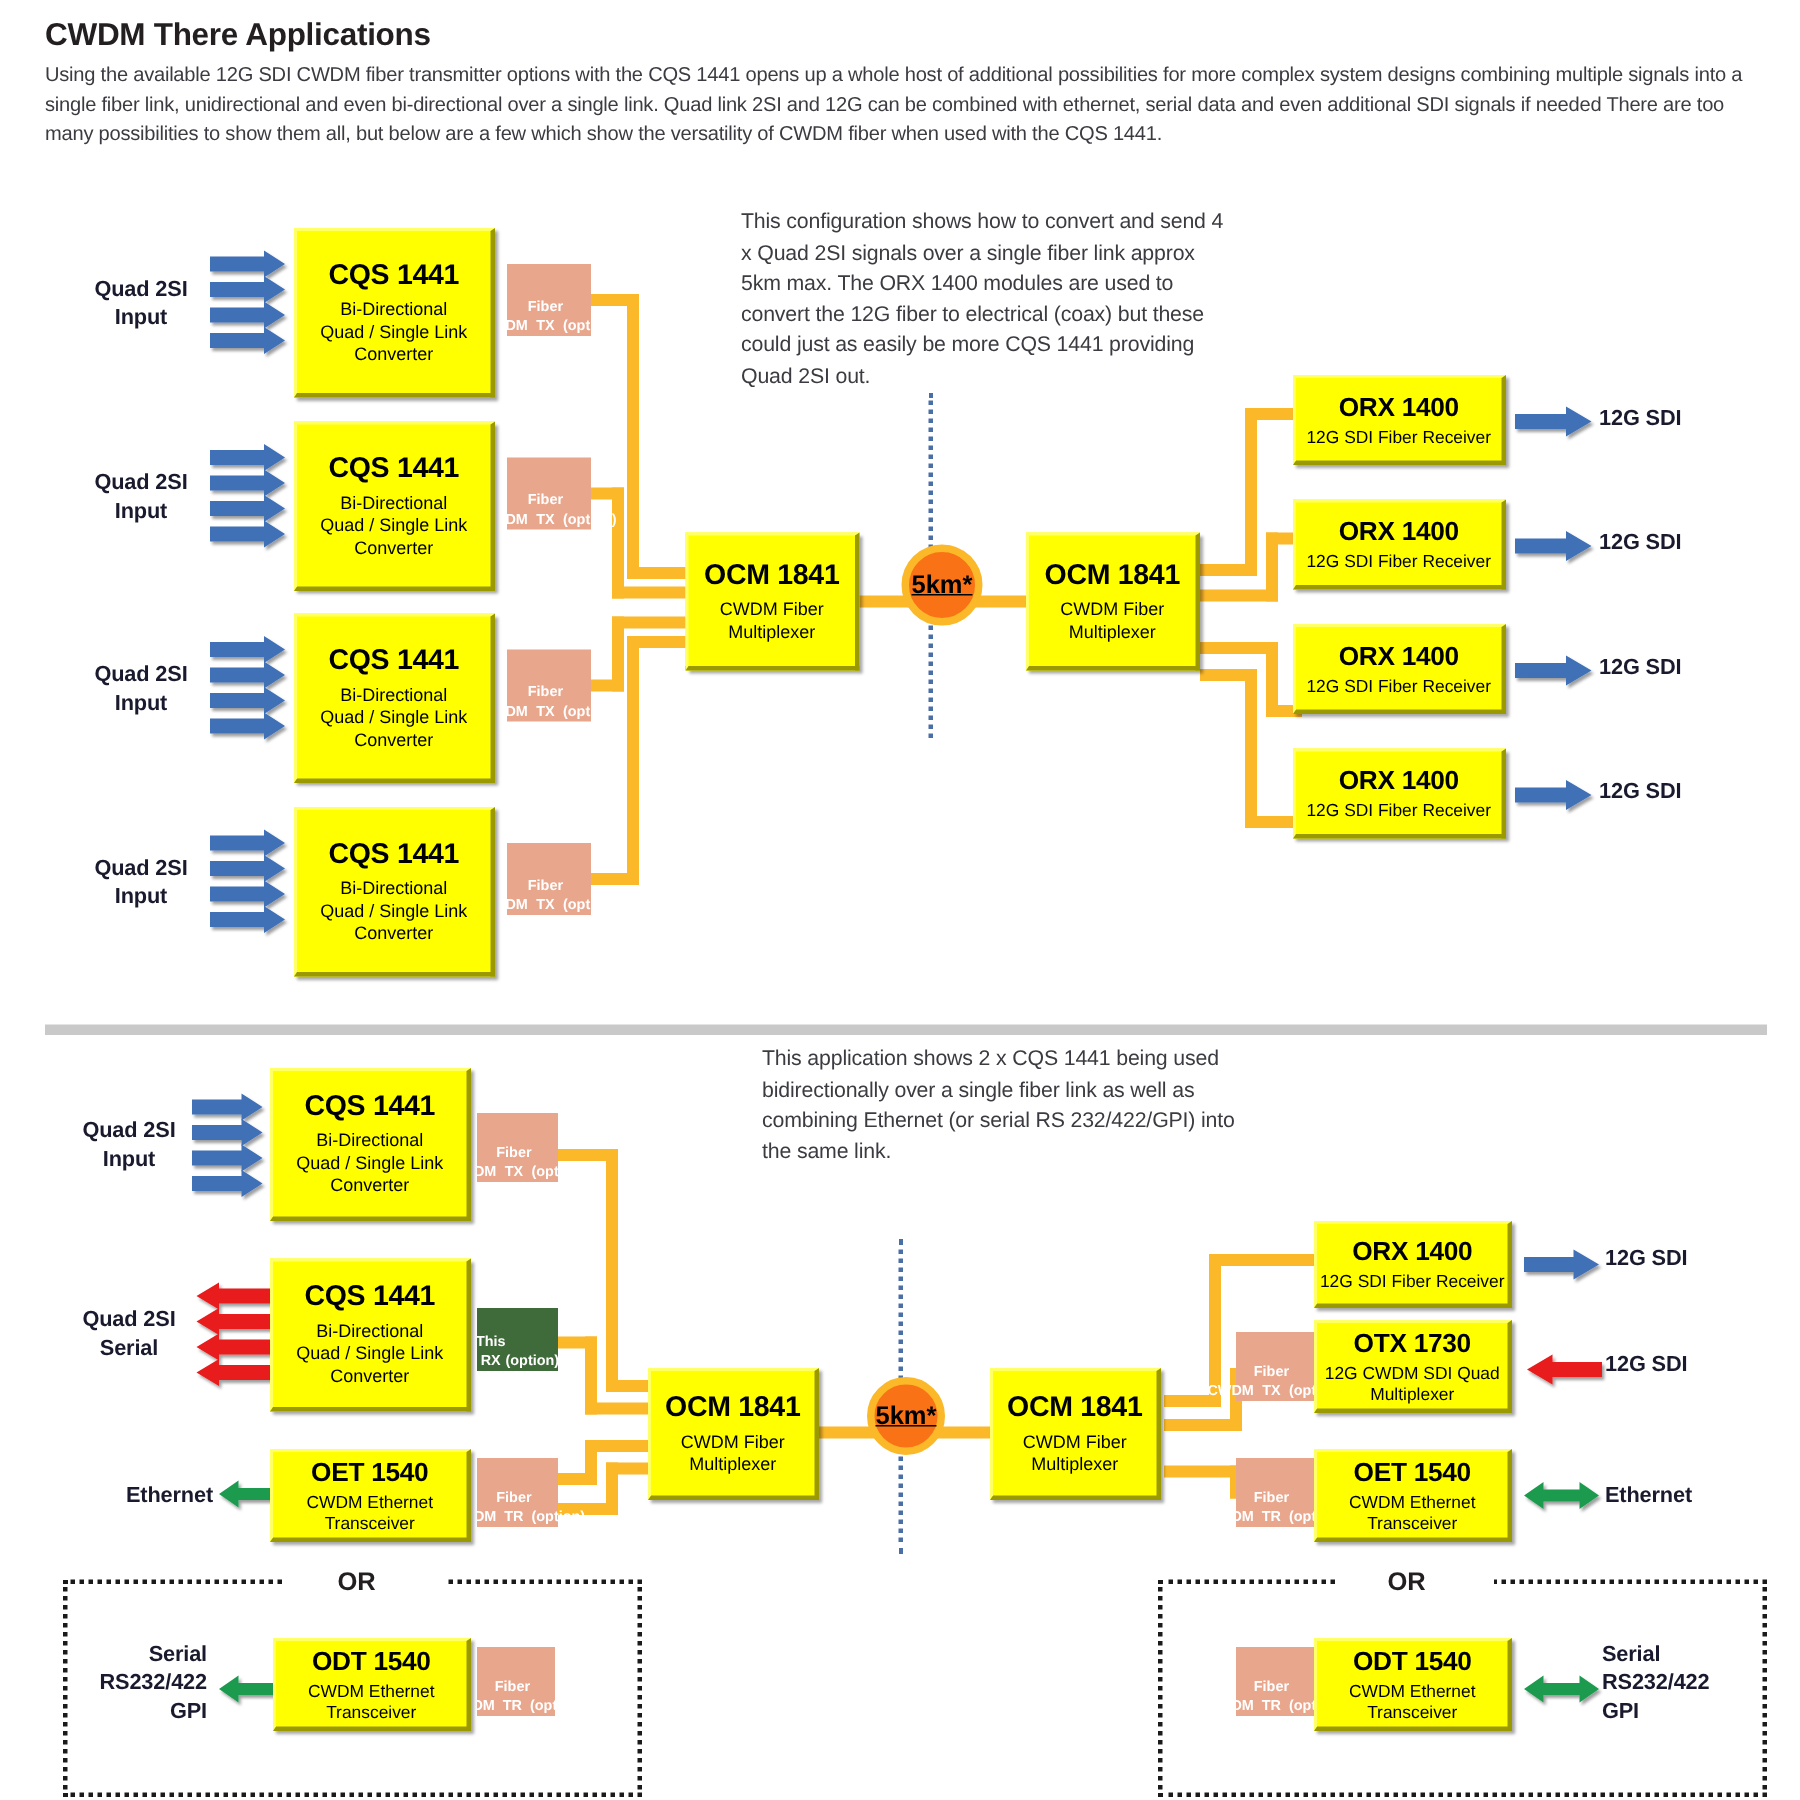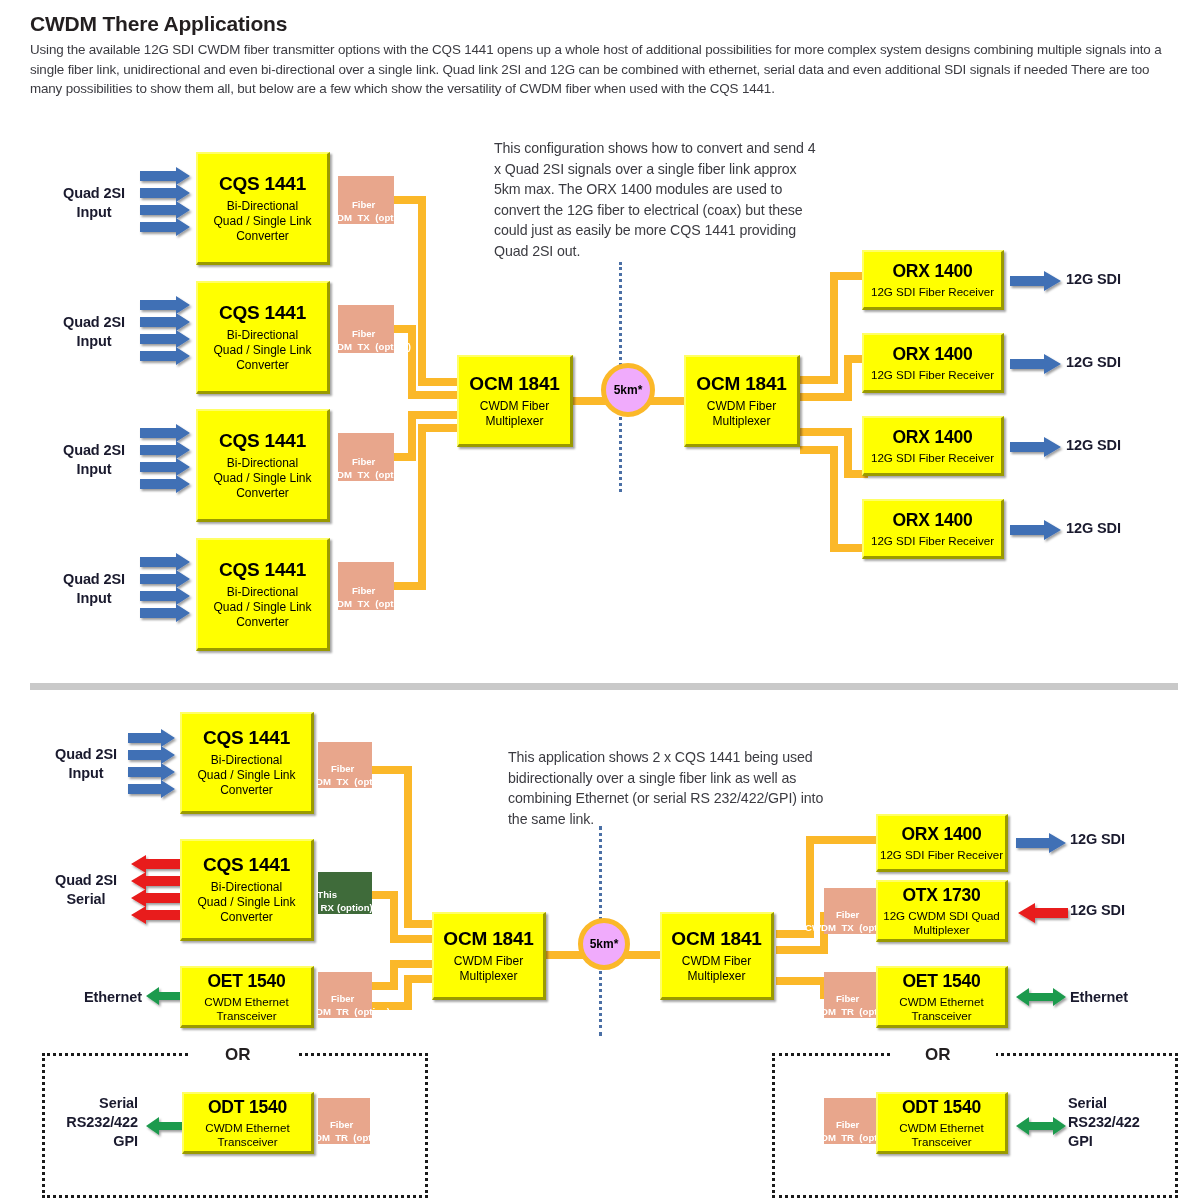--- a/index.html
+++ b/index.html
@@ -55,23 +55,23 @@
   }
   .tab.salmon{background:#e8a68c;}
   .tab.green{background:#3f6b3a;}
 
   
   .wire{position:absolute;background:#fbb829;z-index:2;}
 
   
   .km{
     position:absolute;border:5px solid #fbb829;border-radius:50%;
-    background:#f0abfc;z-index:6;
+    background:#f97316;z-index:6;
     display:flex;align-items:center;justify-content:center;
-    font-size:12px;font-weight:bold;color:#000;
+    font-size:17px;font-weight:bold;color:#000;text-decoration:underline;
   }
 
   
   .vdot{position:absolute;border-left:3px dotted #4a6fa5;z-index:1;}
 
   
   .arrw{position:absolute;z-index:3;}
   .arrw svg{display:block;overflow:visible;}
 
   
@@ -315,21 +315,21 @@
     <svg width="54" height="20" viewBox="0 0 54 20">
         <g filter="url(#sh)" fill="#3F6FB5">
           <path d="M0 6 h34 v-5 l17 10 -17 10 v-5 H0 z"></path>
         </g>
       </svg>
   </div>
   <div class="lbl l" style="left:1066px;top:519px;width:110px;">12G SDI</div>
 
   <div class="separator"></div>
 
-  <div class="annot" style="left:492px;top:747px;width:320px;">This application shows 2 x CQS 1441 being used bidirectionally over a single fiber link as well as combining Ethernet (or serial RS 232/422/GPI) into the same link.</div>
+  <div class="annot" style="left:492px;top:696px;width:320px;">This application shows 2 x CQS 1441 being used bidirectionally over a single fiber link as well as combining Ethernet (or serial RS 232/422/GPI) into the same link.</div>
 
   <div class="vdot" style="left:599px;top:826px;height:210px;"></div>
 
   <div class="lbl" style="left:30px;top:745px;width:112px;">
     <span>Quad 2SI</span><br>
     <span>Input</span>
   </div>
   <div class="lbl" style="left:30px;top:871px;width:112px;">
     <span>Quad 2SI</span><br>
     <span>Serial</span>

